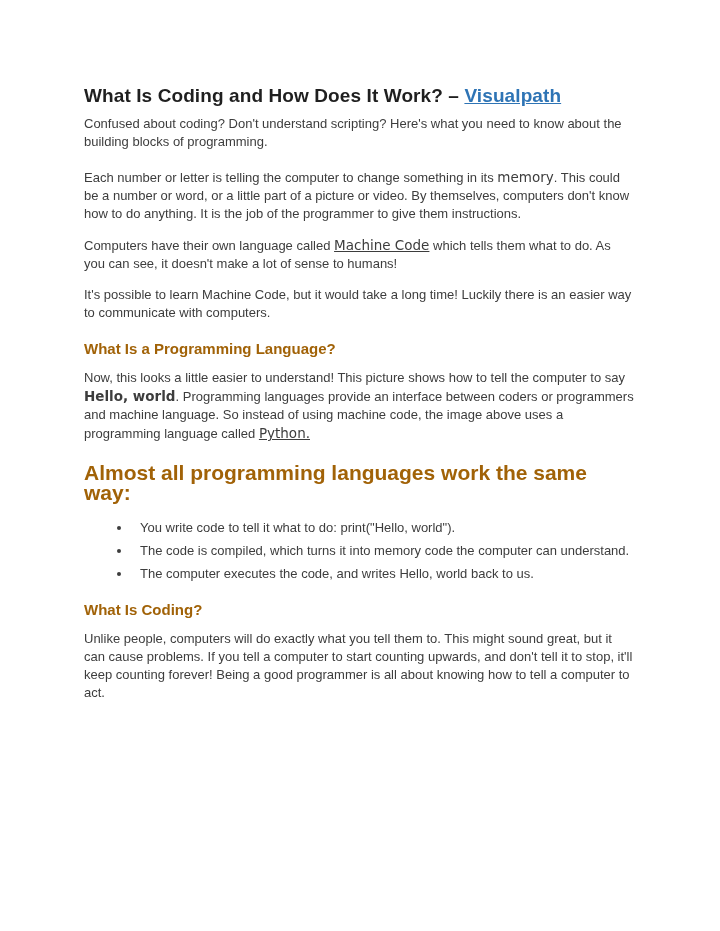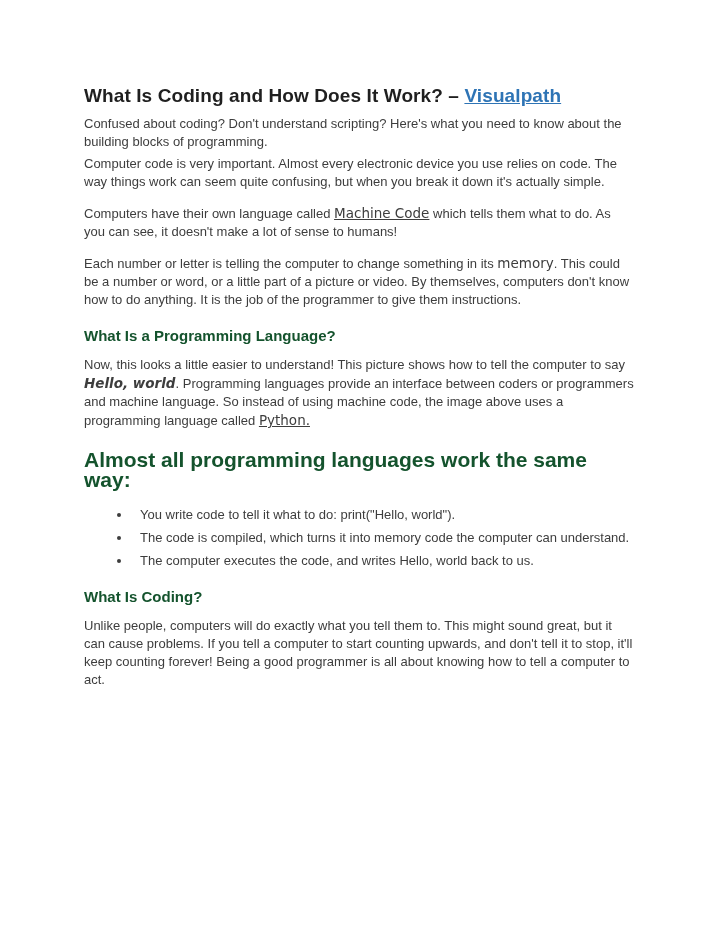--- a/index.html
+++ b/index.html
@@ -30,69 +30,68 @@
   }
   h1.doc-title a {
     text-decoration: underline;
     cursor: pointer;
   }
   h2.doc-heading {
     margin: 17px 0 10px 0;
     font-size: 15px;
     line-height: 20px;
     font-weight: bold;
-    color: #14532d;
+    color: #a16207;
   }
   h2.doc-heading.big {
     margin-top: 20px;
     font-size: 21px;
   }
   p.doc-p {
     margin: 0 0 13px 0;
   }
   p.doc-p.tight {
-    margin-bottom: 4px;
+    margin-bottom: 17px;
   }
   .alt-font {
     font-family: "DejaVu Sans", sans-serif;
     font-size: 13.5px;
   }
   .u {
     text-decoration: underline;
   }
   .b {
     font-weight: bold;
-    font-style: italic;
   }
   ul.doc-list {
     margin: 16px 0 6px 0;
     padding: 0 0 0 48px;
     list-style: disc outside;
   }
   ul.doc-list li {
     margin: 0 0 5px 0;
     padding-left: 8px;
   }
 </style>
 </head>
 <body>
 
 <div class="page">
 
   <h1 class="doc-title"><span>What Is Coding and How Does It Work? – </span><a style="color:#2e74b5">Visualpath</a></h1>
 
   <p class="doc-p tight">Confused about coding? Don't understand scripting? Here's what you need to know about the building blocks of programming.</p>
 
-  <p class="doc-p">Computer code is very important. Almost every electronic device you use relies on code. The way things work can seem quite confusing, but when you break it down it's actually simple.</p>
 
+
+  <p class="doc-p"><span>Each number or letter is telling the computer to change something in its </span><span class="alt-font">memory</span><span>. This could be a number or word, or a little part of a picture or video. By themselves, computers don't know how to do anything. It is the job of the programmer to give them instructions.</span></p>
 
   <p class="doc-p"><span>Computers have their own language called </span><span class="alt-font u">Machine Code</span><span> which tells them what to do. As you can see, it doesn't make a lot of sense to humans!</span></p>
 
-  <p class="doc-p"><span>Each number or letter is telling the computer to change something in its </span><span class="alt-font">memory</span><span>. This could be a number or word, or a little part of a picture or video. By themselves, computers don't know how to do anything. It is the job of the programmer to give them instructions.</span></p>
-
+  <p class="doc-p">It's possible to learn Machine Code, but it would take a long time! Luckily there is an easier way to communicate with computers.</p>
 
   <h2 class="doc-heading">What Is a Programming Language?</h2>
 
   <p class="doc-p"><span>Now, this looks a little easier to understand! This picture shows how to tell the computer to say </span><span class="alt-font b">Hello, world</span><span>. Programming languages provide an interface between coders or programmers and machine language. So instead of using machine code, the image above uses a programming language called </span><span class="alt-font u">Python.</span></p>
 
   <h2 class="doc-heading big">Almost all programming languages work the same way:</h2>
 
   <ul class="doc-list">
     <li>You write code to tell it what to do: print("Hello, world").</li>
     <li>The code is compiled, which turns it into memory code the computer can understand.</li>

